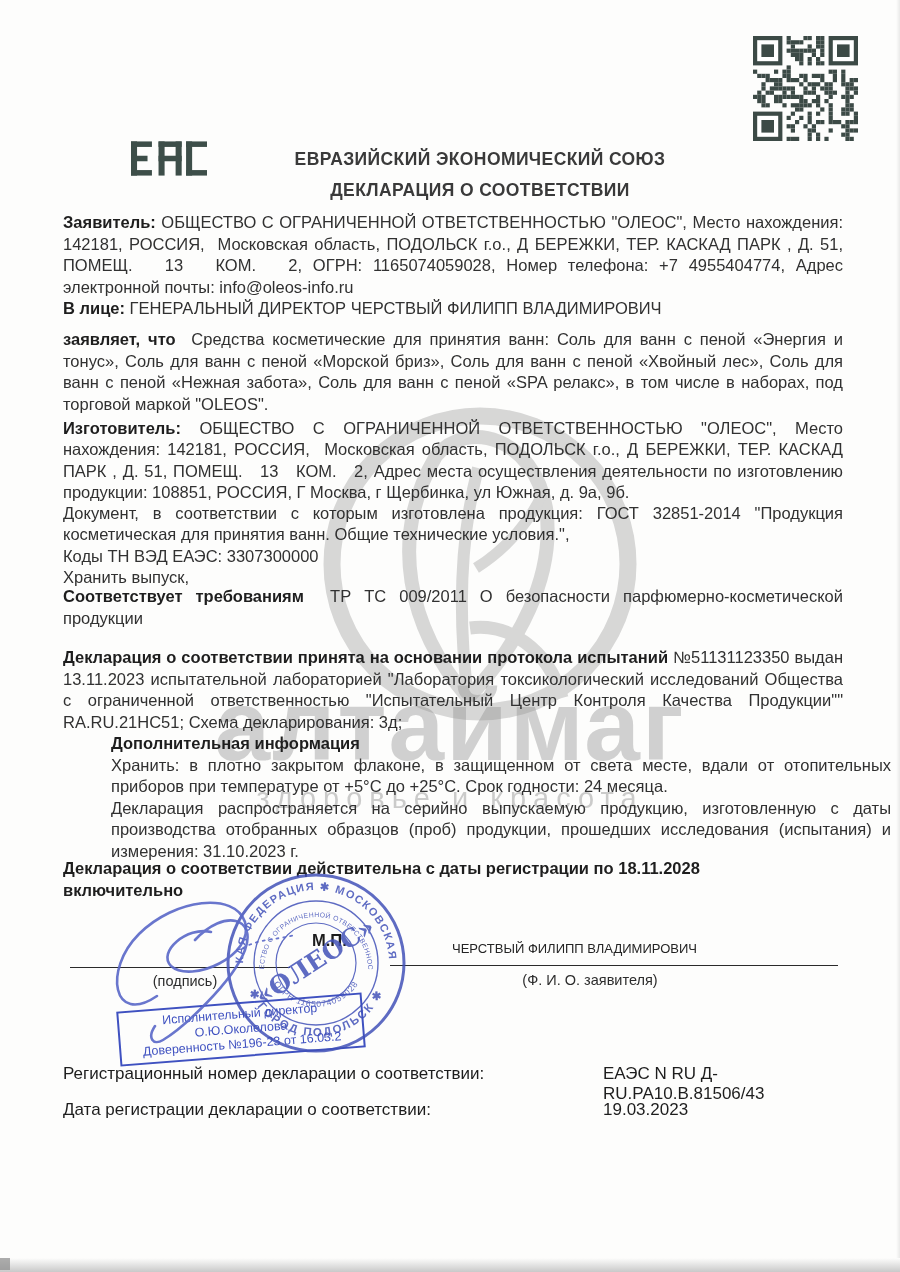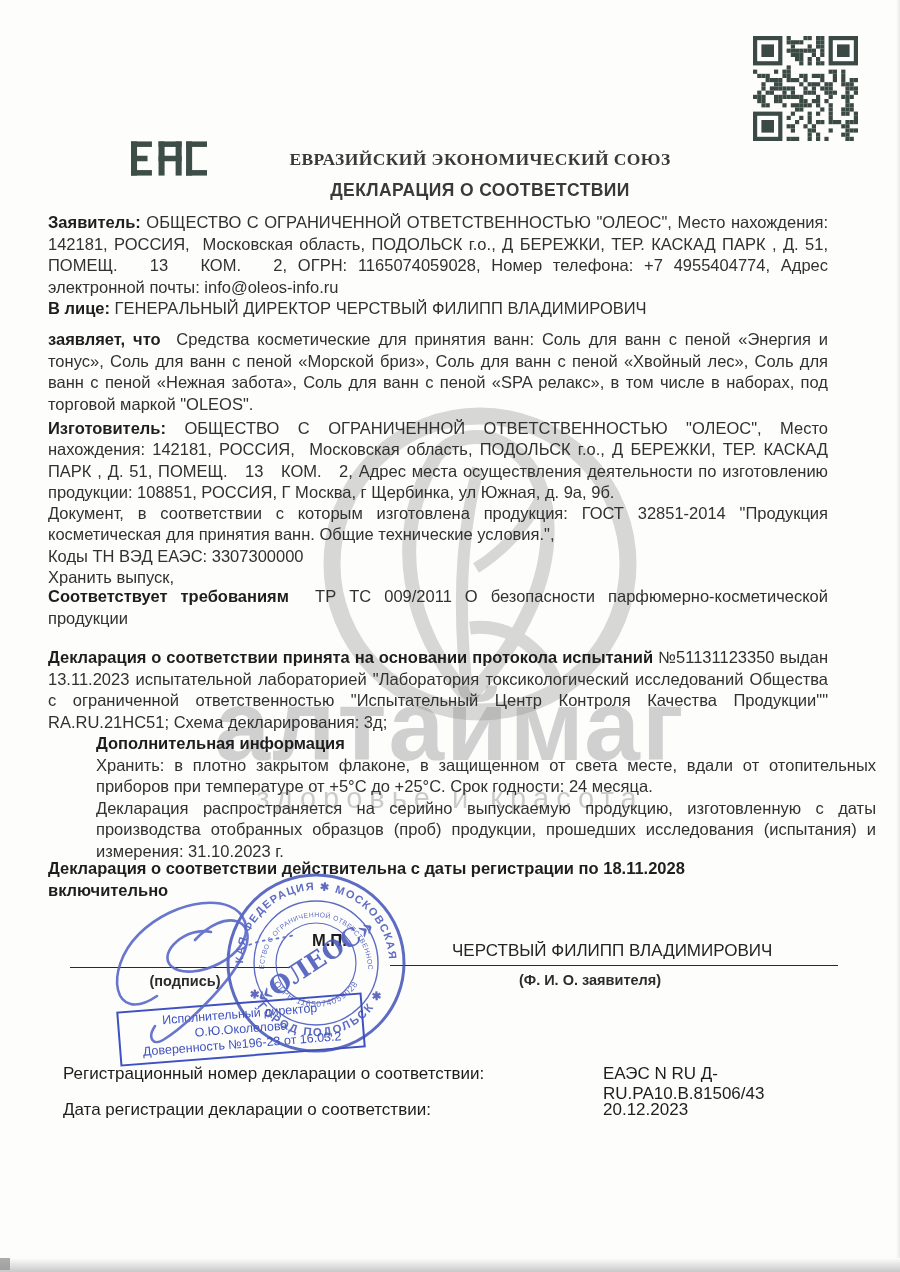--- a/index.html
+++ b/index.html
@@ -20,31 +20,31 @@
   .wm-tagline{left:0;top:782px;width:900px;text-align:center;font-size:29px;
     letter-spacing:7px;color:#8f8f8f;opacity:.45;}
   .wm-logo{left:318px;top:398px;opacity:.34;}
 
   .content{position:absolute;inset:0;z-index:2;}
 
   .eac{position:absolute;left:131px;top:126px;}
   .qr{position:absolute;left:753px;top:36px;}
   .title{position:absolute;left:180px;width:600px;text-align:center;font-weight:bold;
     font-size:17.5px;letter-spacing:.4px;color:#3a3a3a;}
-  .t1{top:149px;font-family:Liberation Serif, serif;} .t2{top:180px;}
-
-  .para{position:absolute;left:48px;width:780px;text-align:justify;
+  .t1{top:149px;} .t2{top:180px;}
+
+  .para{position:absolute;left:63px;width:780px;text-align:justify;
     font-size:16.5px;line-height:21.5px;color:#313131;}
   .bold{font-weight:bold;color:#1e1e1e;}
 
   
   .sigline{position:absolute;height:0;border-top:1.6px solid #2a2a2a;z-index:3;}
-  .cap{position:absolute;font-size:14.5px;color:#2c2c2c;text-align:center;z-index:3;font-weight:bold;}
+  .cap{position:absolute;font-size:14.5px;color:#2c2c2c;text-align:center;z-index:3;}
   .mp{position:absolute;left:312px;top:931px;font-weight:bold;font-size:16.5px;color:#1c1c1c;z-index:3;}
-  .fio-name{position:absolute;left:452px;top:941px;font-size:17px;color:#242424;z-index:3;}
+  .fio-name{position:absolute;left:452px;top:941px;font-size:13px;color:#242424;z-index:3;}
   .rect-stamp{position:absolute;left:118px;top:1002px;width:238px;z-index:4;
     border:2px solid #3f51c0;transform:rotate(-4.5deg);padding:3px 2px;text-align:center;
     color:#3f51c0;font-size:12.5px;line-height:15px;background:rgba(255,255,255,0);}
   .round-stamp{position:absolute;left:222px;top:869px;z-index:5;opacity:.84;}
   .signature{position:absolute;left:95px;top:878px;z-index:6;opacity:.9;}
 
   .reg-row{position:absolute;left:63px;width:800px;font-weight:normal;font-size:17px;color:#1d1d1d;z-index:3;}
   .reg-val{position:absolute;left:540px;top:0;}
 </style>
 </head>
@@ -381,21 +381,21 @@
         </g>
       </svg>
     </div>
 
     <div class="reg-row" style="top:1064px;">
       <span>Регистрационный номер декларации о соответствии:</span>
       <span class="reg-val">ЕАЭС N RU Д-RU.РА10.В.81506/43</span>
     </div>
     <div class="reg-row" style="top:1100px;">
       <span>Дата регистрации декларации о соответствии:</span>
-      <span class="reg-val">20.12.2023</span>
+      <span class="reg-val">19.03.2023</span>
     </div>
 
   </div>
 
   <div class="scan-right"></div>
   <div class="scan-bottom"></div>
   <div class="scan-corner"></div>
 </div>
 
 </body></html>

